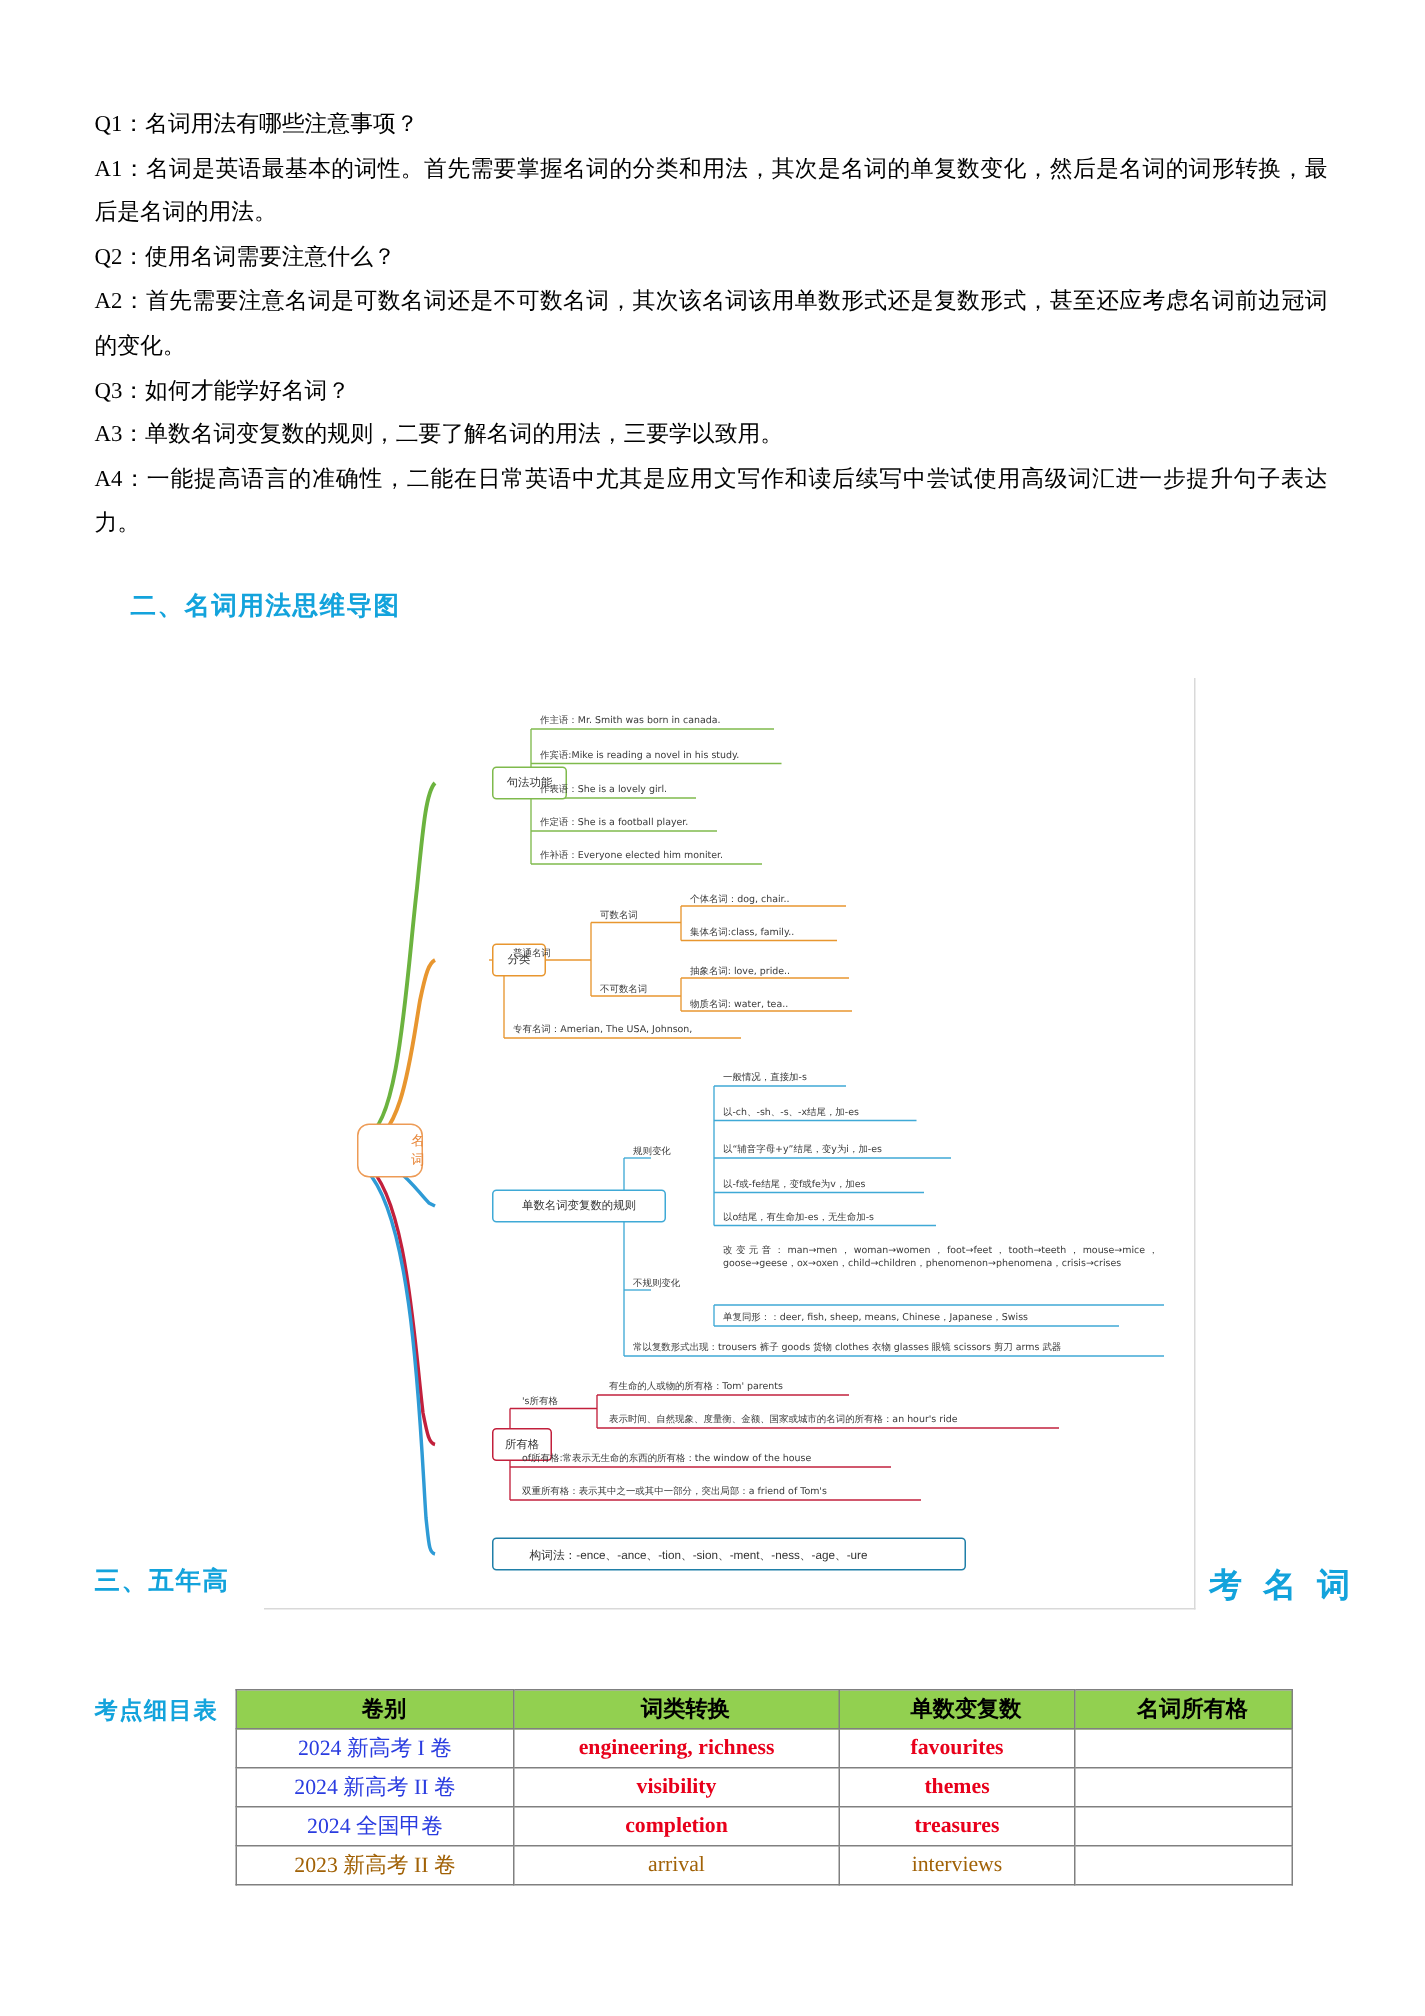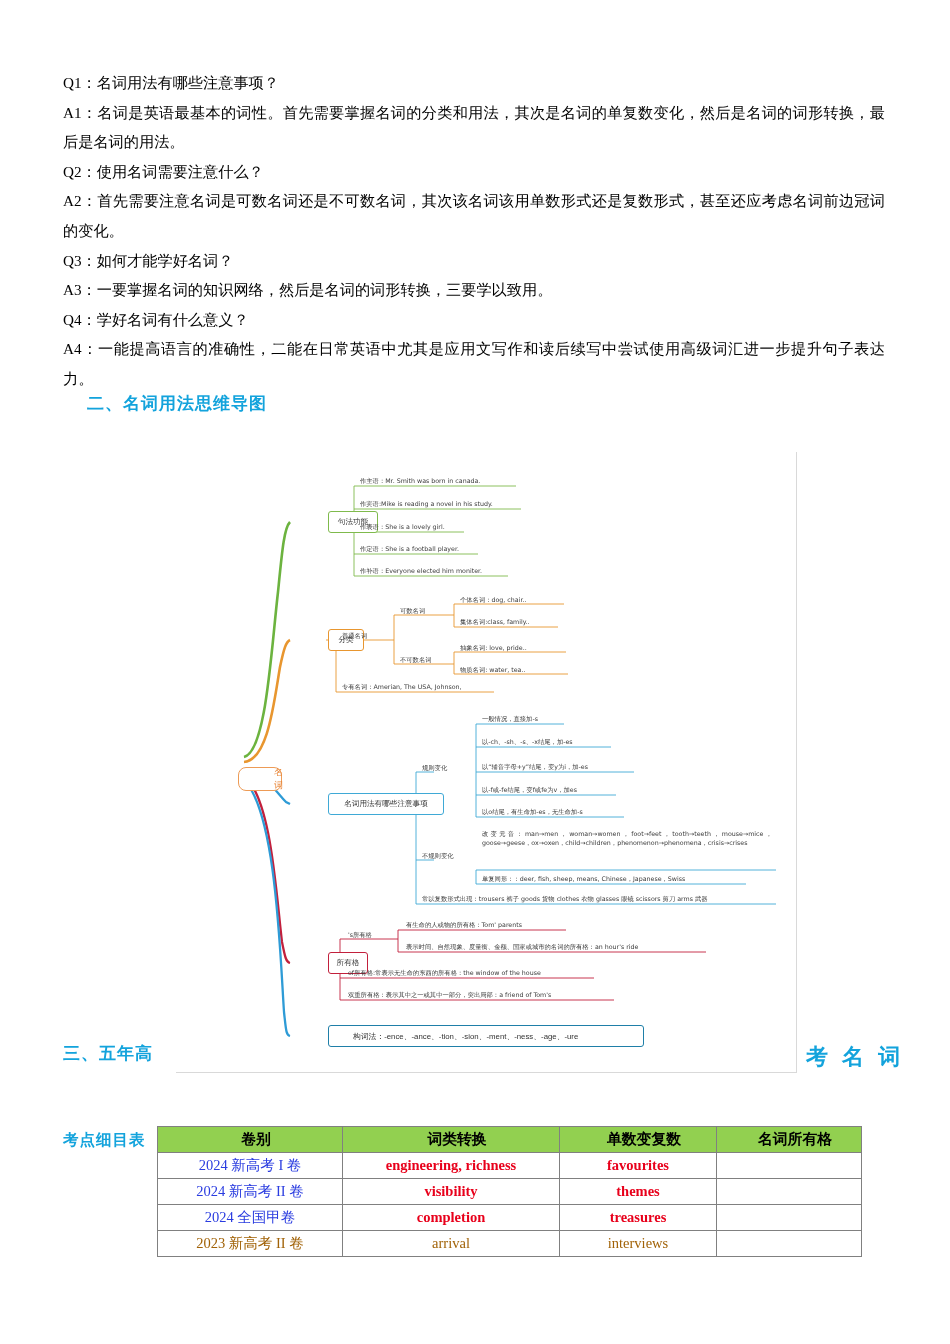--- a/index.html
+++ b/index.html
@@ -52,21 +52,21 @@
     position:absolute;
     font-family:Liberation Sans, sans-serif;
     color:#333;
     display:flex;align-items:center;justify-content:center;
     border-radius:3px;
     background:#fff;
     box-sizing:border-box;
     margin-left:38px;
   }
   #n-center{
-    left:24px;top:315px;width:44px;height:24px;
+    left:24px;top:297px;width:44px;height:36px;
     border:1.4px solid #ED9B56;color:#E8873A;
     font-size:9px;border-radius:8px;padding-left:37px;
   }
   #n-syntax{left:114px;top:59px;width:50px;height:22px;border:1.1px solid #7FBA4C;font-size:7.6px;}
   #n-class{left:114px;top:177px;width:36px;height:22px;border:1.1px solid #E8962F;font-size:7.6px;}
   #n-plural{left:114px;top:341px;width:116px;height:22px;border:1.1px solid #3FA9D6;font-size:7.6px;}
   #n-poss{left:114px;top:500px;width:40px;height:22px;border:1.1px solid #C2203C;font-size:7.6px;}
   #n-word{left:114px;top:573px;width:316px;height:22px;border:1.4px solid #1F7FA8;font-size:7.8px;justify-content:flex-start;padding-left:24px;}
 
   
@@ -94,22 +94,21 @@
 <body>
 
 <div class="page">
 
   <div class="qa">
     <p>Q1：名词用法有哪些注意事项？</p>
     <p>A1：名词是英语最基本的词性。首先需要掌握名词的分类和用法，其次是名词的单复数变化，然后是名词的词形转换，最后是名词的用法。</p>
     <p>Q2：使用名词需要注意什么？</p>
     <p>A2：首先需要注意名词是可数名词还是不可数名词，其次该名词该用单数形式还是复数形式，甚至还应考虑名词前边冠词的变化。</p>
     <p>Q3：如何才能学好名词？</p>
-    <p>A3：一要掌握名词的知识网络，然后是名词的词形转换，三要学以致用。</p>
-    <p>Q4：学好名词有什么意义？</p>
+    <p>A3：单数名词变复数的规则，二要了解名词的用法，三要学以致用。</p>
     <p>A4：一能提高语言的准确性，二能在日常英语中尤其是应用文写作和读后续写中尝试使用高级词汇进一步提升句子表达力。</p>
   </div>
 
   <div class="sec-head" id="sec2">二、名词用法思维导图</div>
   <div class="sec-head" id="sec3a">三、五年高</div>
   <div class="sec-head" id="sec3b">考 名 词</div>
   <div class="sec-head" id="sec-sub">考点细目表</div>
 
   <div class="mm-frame">
 
@@ -180,21 +179,21 @@
     <div class="node-box" id="n-class">分类</div>
     <div class="mm-label" style="left:166px;top:179px;">普通名词</div>
     <div class="mm-label" style="left:224px;top:154px;">可数名词</div>
     <div class="mm-label" style="left:224px;top:203px;">不可数名词</div>
     <div class="mm-label" style="left:284px;top:143px;">个体名词：dog, chair..</div>
     <div class="mm-label" style="left:284px;top:165px;">集体名词:class, family..</div>
     <div class="mm-label" style="left:284px;top:191px;">抽象名词: love, pride..</div>
     <div class="mm-label" style="left:284px;top:213px;">物质名词: water, tea..</div>
     <div class="mm-label" style="left:166px;top:230px;">专有名词：Amerian, The USA, Johnson,</div>
 
-    <div class="node-box" id="n-plural">名词用法有哪些注意事项</div>
+    <div class="node-box" id="n-plural">单数名词变复数的规则</div>
     <div class="mm-label" style="left:246px;top:311px;">规则变化</div>
     <div class="mm-label" style="left:306px;top:262px;">一般情况，直接加-s</div>
     <div class="mm-label" style="left:306px;top:285px;">以-ch、-sh、-s、-x结尾，加-es</div>
     <div class="mm-label" style="left:306px;top:310px;">以“辅音字母+y”结尾，变y为i，加-es</div>
     <div class="mm-label" style="left:306px;top:333px;">以-f或-fe结尾，变f或fe为v，加es</div>
     <div class="mm-label" style="left:306px;top:355px;">以o结尾，有生命加-es，无生命加-s</div>
     <div class="mm-label" style="left:246px;top:399px;">不规则变化</div>
     <div class="mm-label wrap" style="left:306px;top:377px;width:290px;text-align:justify;">改变元音：man→men，woman→women，foot→feet，tooth→teeth，mouse→mice，goose→geese，ox→oxen，child→children，phenomenon→phenomena，crisis→crises</div>
     <div class="mm-label" style="left:306px;top:422px;">单复同形：：deer, fish, sheep, means, Chinese，Japanese，Swiss</div>
     <div class="mm-label" style="left:246px;top:442px;">常以复数形式出现：trousers 裤子 goods 货物 clothes 衣物 glasses 眼镜 scissors 剪刀 arms 武器</div>

